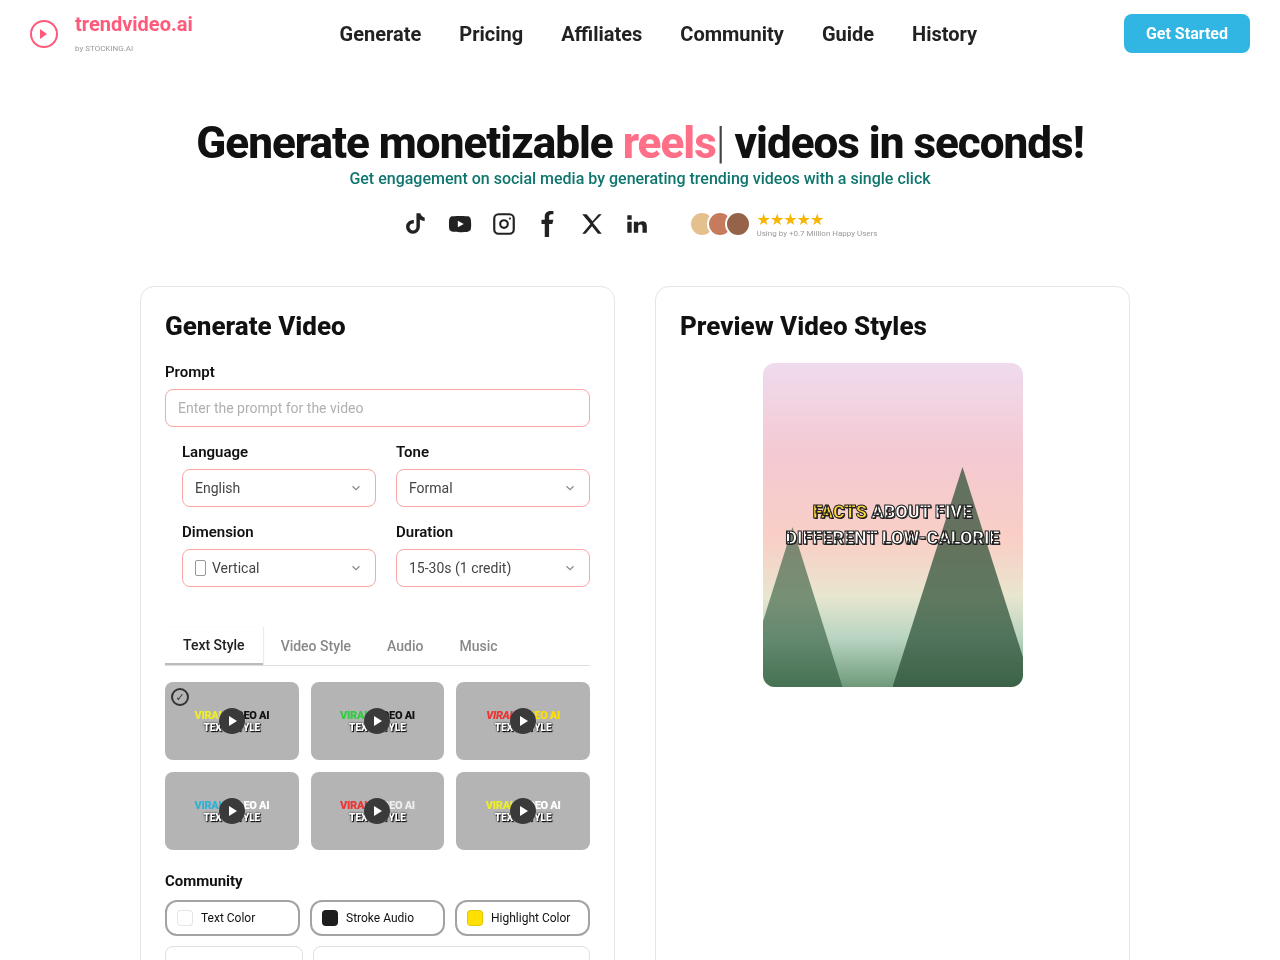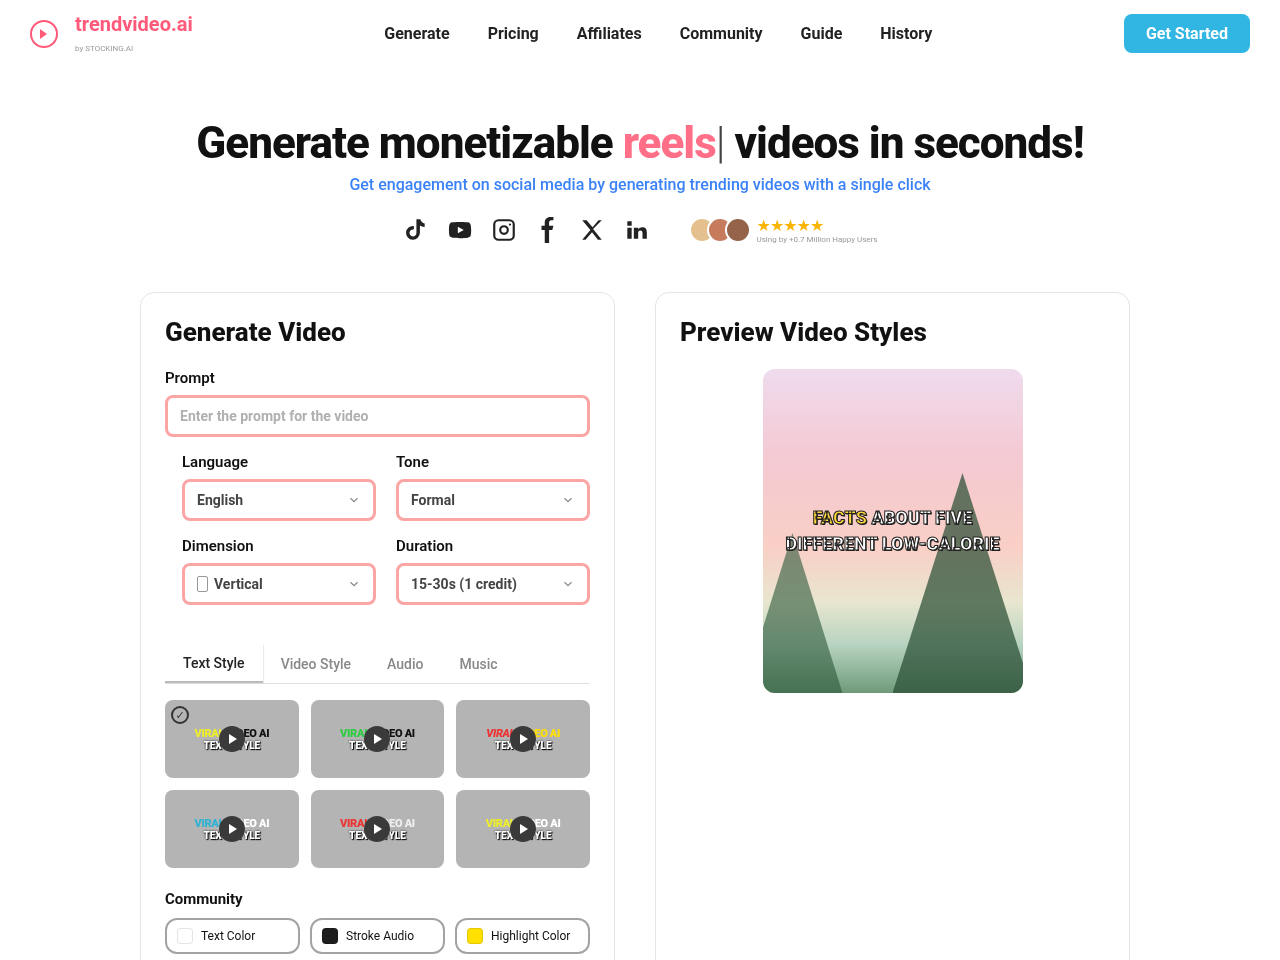--- a/index.html
+++ b/index.html
@@ -6,29 +6,29 @@
     body { background: #ffffff; color: #111; min-height: 960px; overflow: hidden; }
     
     
     .header { display: flex; align-items: center; justify-content: space-between; padding: 14px 30px; }
     .logo-area { display: flex; align-items: center; gap: 17px; }
     .logo-icon { display: inline-flex; align-items: center; justify-content: center; width: 28px; height: 28px; border-radius: 14px; border: 2px solid #ff5a7a; position: relative; }
     .logo-icon::before { content: ''; position: absolute; left: 8px; top: 7px; width: 0; height: 0; border-left: 7px solid #ff5a7a; border-top: 5px solid transparent; border-bottom: 5px solid transparent; }
     .logo-text { font-weight: 700; color: #ff5a7a; font-size: 20px; line-height: 1; }
     .logo-sub { font-size: 8px; color: #999; margin-top: 10px; }
     .nav { display: flex; gap: 38px; }
-    .nav button { background: none; border: none; font-weight: 700; font-size: 16px; color: #222; cursor: pointer; }
+    .nav button { background: none; border: none; font-weight: 700; font-size: 20px; color: #222; cursor: pointer; }
     .cta { background: #31b6e3; color: #fff; border: none; border-radius: 8px; padding: 10px 22px; font-weight: 700; font-size: 16px; cursor: pointer; }
     
     
     .hero { text-align: center; padding: 50px 0 18px; }
     .hero h1 { font-size: 44px; font-weight: 800; letter-spacing: -1px; }
     .hero h1 .accent { color: #ff6f87; }
     .cursor { font-weight: 300; color: #444; }
-    .hero p { color: #3b82f6; font-size: 16px; margin-top: 6px; font-weight: 500; }
+    .hero p { color: #0f766e; font-size: 16px; margin-top: 0; font-weight: 500; }
     .social-row { display: flex; align-items: center; justify-content: center; gap: 18px; margin-top: 22px; }
     .social { width: 26px; height: 26px; color: #222; display: inline-flex; align-items: center; justify-content: center; cursor: pointer; }
     .social svg { width: 26px; height: 26px; fill: currentColor; }
     .trust { display: flex; align-items: center; gap: 6px; margin-left: 30px; flex-direction: row; }
     .faces { display: flex; }
     .face { width: 26px; height: 26px; border-radius: 50%; border: 2px solid #fff; margin-left: -8px; }
     .face:nth-child(1){background:#e3c08e;} .face:nth-child(2){background:#c67b5d;} .face:nth-child(3){background:#94634a;}
     .stars-wrap { display: flex; flex-direction: column; align-items: flex-start; }
     .stars { color: #f8b400; font-size: 16px; letter-spacing: -1px; }
     .trust-text { font-size: 8px; color: #999; }
@@ -38,21 +38,21 @@
     .card-left, .card-right { background: #fff; border: 1px solid #e5e5e5; border-radius: 14px; padding: 24px; }
     .card-left { width: 475px; }
     .card-right { width: 475px; }
     .card-title { font-size: 26px; font-weight: 800; margin-bottom: 22px; }
     
     
     .field { margin-bottom: 16px; }
     .field.half { width: calc(50% - 10px); }
     .row-2 { display: flex; gap: 20px; margin-left: 17px; }
     .label { font-weight: 600; font-size: 15px; margin-bottom: 8px; }
-    .input, .select { width: 100%; padding: 10px 12px; border: 3px solid #fca5a5; border-radius: 8px; font-size: 14px; background: #fff; color: #333; font-weight: bold; }
+    .input, .select { width: 100%; padding: 10px 12px; border: 1px solid #fca5a5; border-radius: 8px; font-size: 14px; background: #fff; color: #333; }
     .input::placeholder { color: #b0b0b0; }
     .select { display: flex; align-items: center; justify-content: space-between; cursor: pointer; }
     .select .val { display: flex; align-items: center; gap: 6px; color: #444; }
     .phone-icon { width: 11px; height: 16px; border: 1.5px solid #999; border-radius: 2px; display: inline-block; }
     .chev { width: 14px; height: 14px; }
     
     
     .subtabs { display: flex; border-bottom: 1px solid #e0e0e0; margin: 24px 0 16px; }
     .subtab { padding: 10px 18px; background: none; border: none; font-size: 14px; color: #888; font-weight: 500; cursor: pointer; }
     .subtab.active { color: #222; border-bottom: 2px solid #bbb; box-shadow: 1px 0 1px rgba(0,0,0,0.08); }

